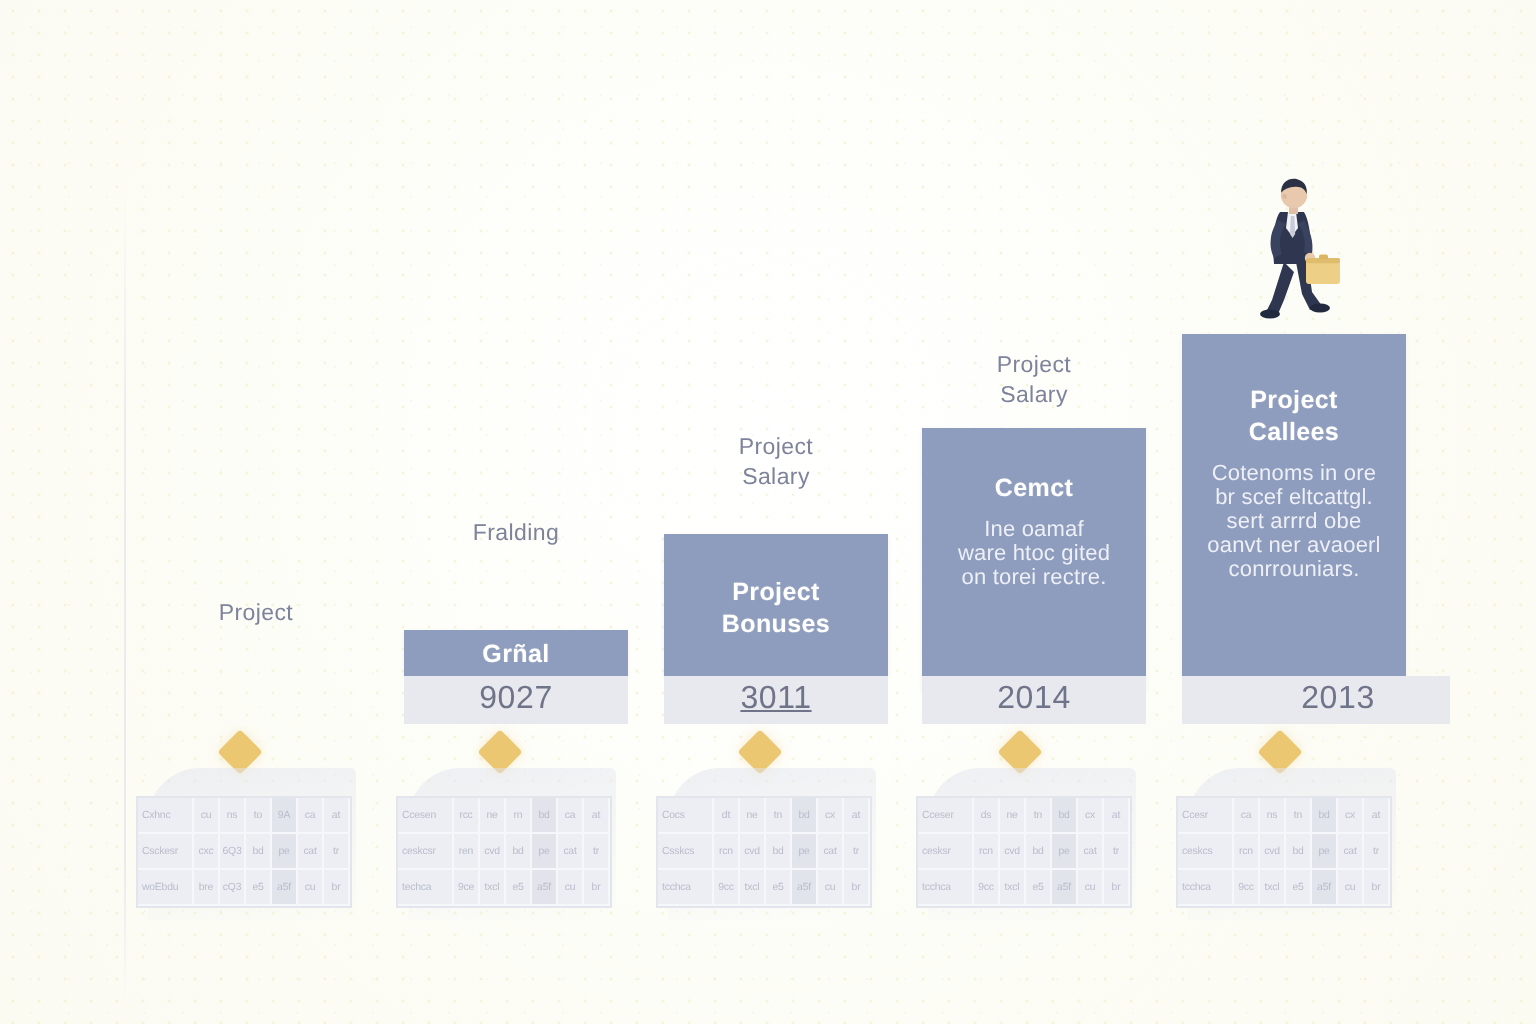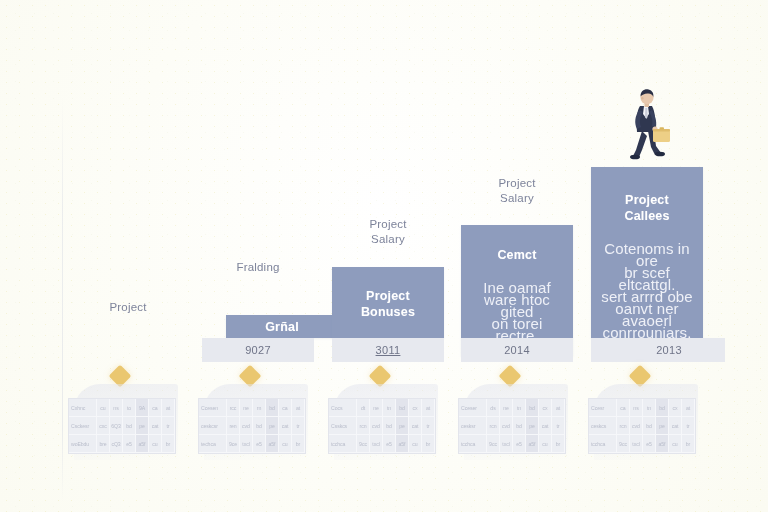--- a/index.html
+++ b/index.html
@@ -86,36 +86,36 @@
     box-sizing: border-box;
   }
   .bar-title {
     font-size: 12.5px;
     line-height: 16px;
     font-weight: 600;
     letter-spacing: .2px;
     text-shadow: 0 0 1px rgba(255,255,255,.25);
   }
   .bar-body {
-    margin-top: 19px;
-    font-size: 15px;
+    margin-top: 7px;
+    font-size: 11px;
     line-height: 12px;
     color: #eef0f7;
     letter-spacing: .1px;
   }
   .bar-body span { display: block; }
 
   .bar-footer {
     position: absolute;
     left: 0;
     width: 112px;
     height: 24px;
     background: #e7e9ef;
     color: #6f7488;
-    font-size: 11px;
+    font-size: 16px;
     line-height: 24px;
     text-align: center;
     letter-spacing: .3px;
   }
 
   
   .mini-group {
     position: absolute;
     width: 112px;
     height: 96px;
@@ -191,21 +191,21 @@
   <div class="column" style="left:72px; top:300px;">
     <div class="bar-caption" style="top:0;">
       <span>Project</span>
     </div>
   </div>
 
   <div class="column" style="left:202px; top:0;">
     <div class="bar-caption" style="top:260px;">
       <span>Fralding</span>
     </div>
-    <div class="bar" style="top:315px; height:23px;margin-left:24px;">
+    <div class="bar" style="top:315px; height:23px;">
       <div class="bar-inner" style="top:4px;">
         <div class="bar-title">
           <span>Grñal</span>
         </div>
       </div>
     </div>
     <div class="bar-footer" style="top:338px;">9027</div>
   </div>
 
   <div class="column" style="left:332px; top:0;">
@@ -222,21 +222,21 @@
       </div>
     </div>
     <div class="bar-footer" style="top:338px;text-decoration:underline;">3011</div>
   </div>
 
   <div class="column" style="left:461px; top:0;">
     <div class="bar-caption" style="top:176px;">
       <span>Project</span>
       <span class="cap-l2">Salary</span>
     </div>
-    <div class="bar" style="top:225px; height:131px;">
+    <div class="bar" style="top:214px; height:131px;">
       <div class="bar-inner" style="top:22px;">
         <div class="bar-title">
           <span>Cemct</span>
         </div>
         <div class="bar-body">
           <span>Ine oamaf</span>
           <span>ware htoc gited</span>
           <span>on torei rectre.</span>
         </div>
       </div>

